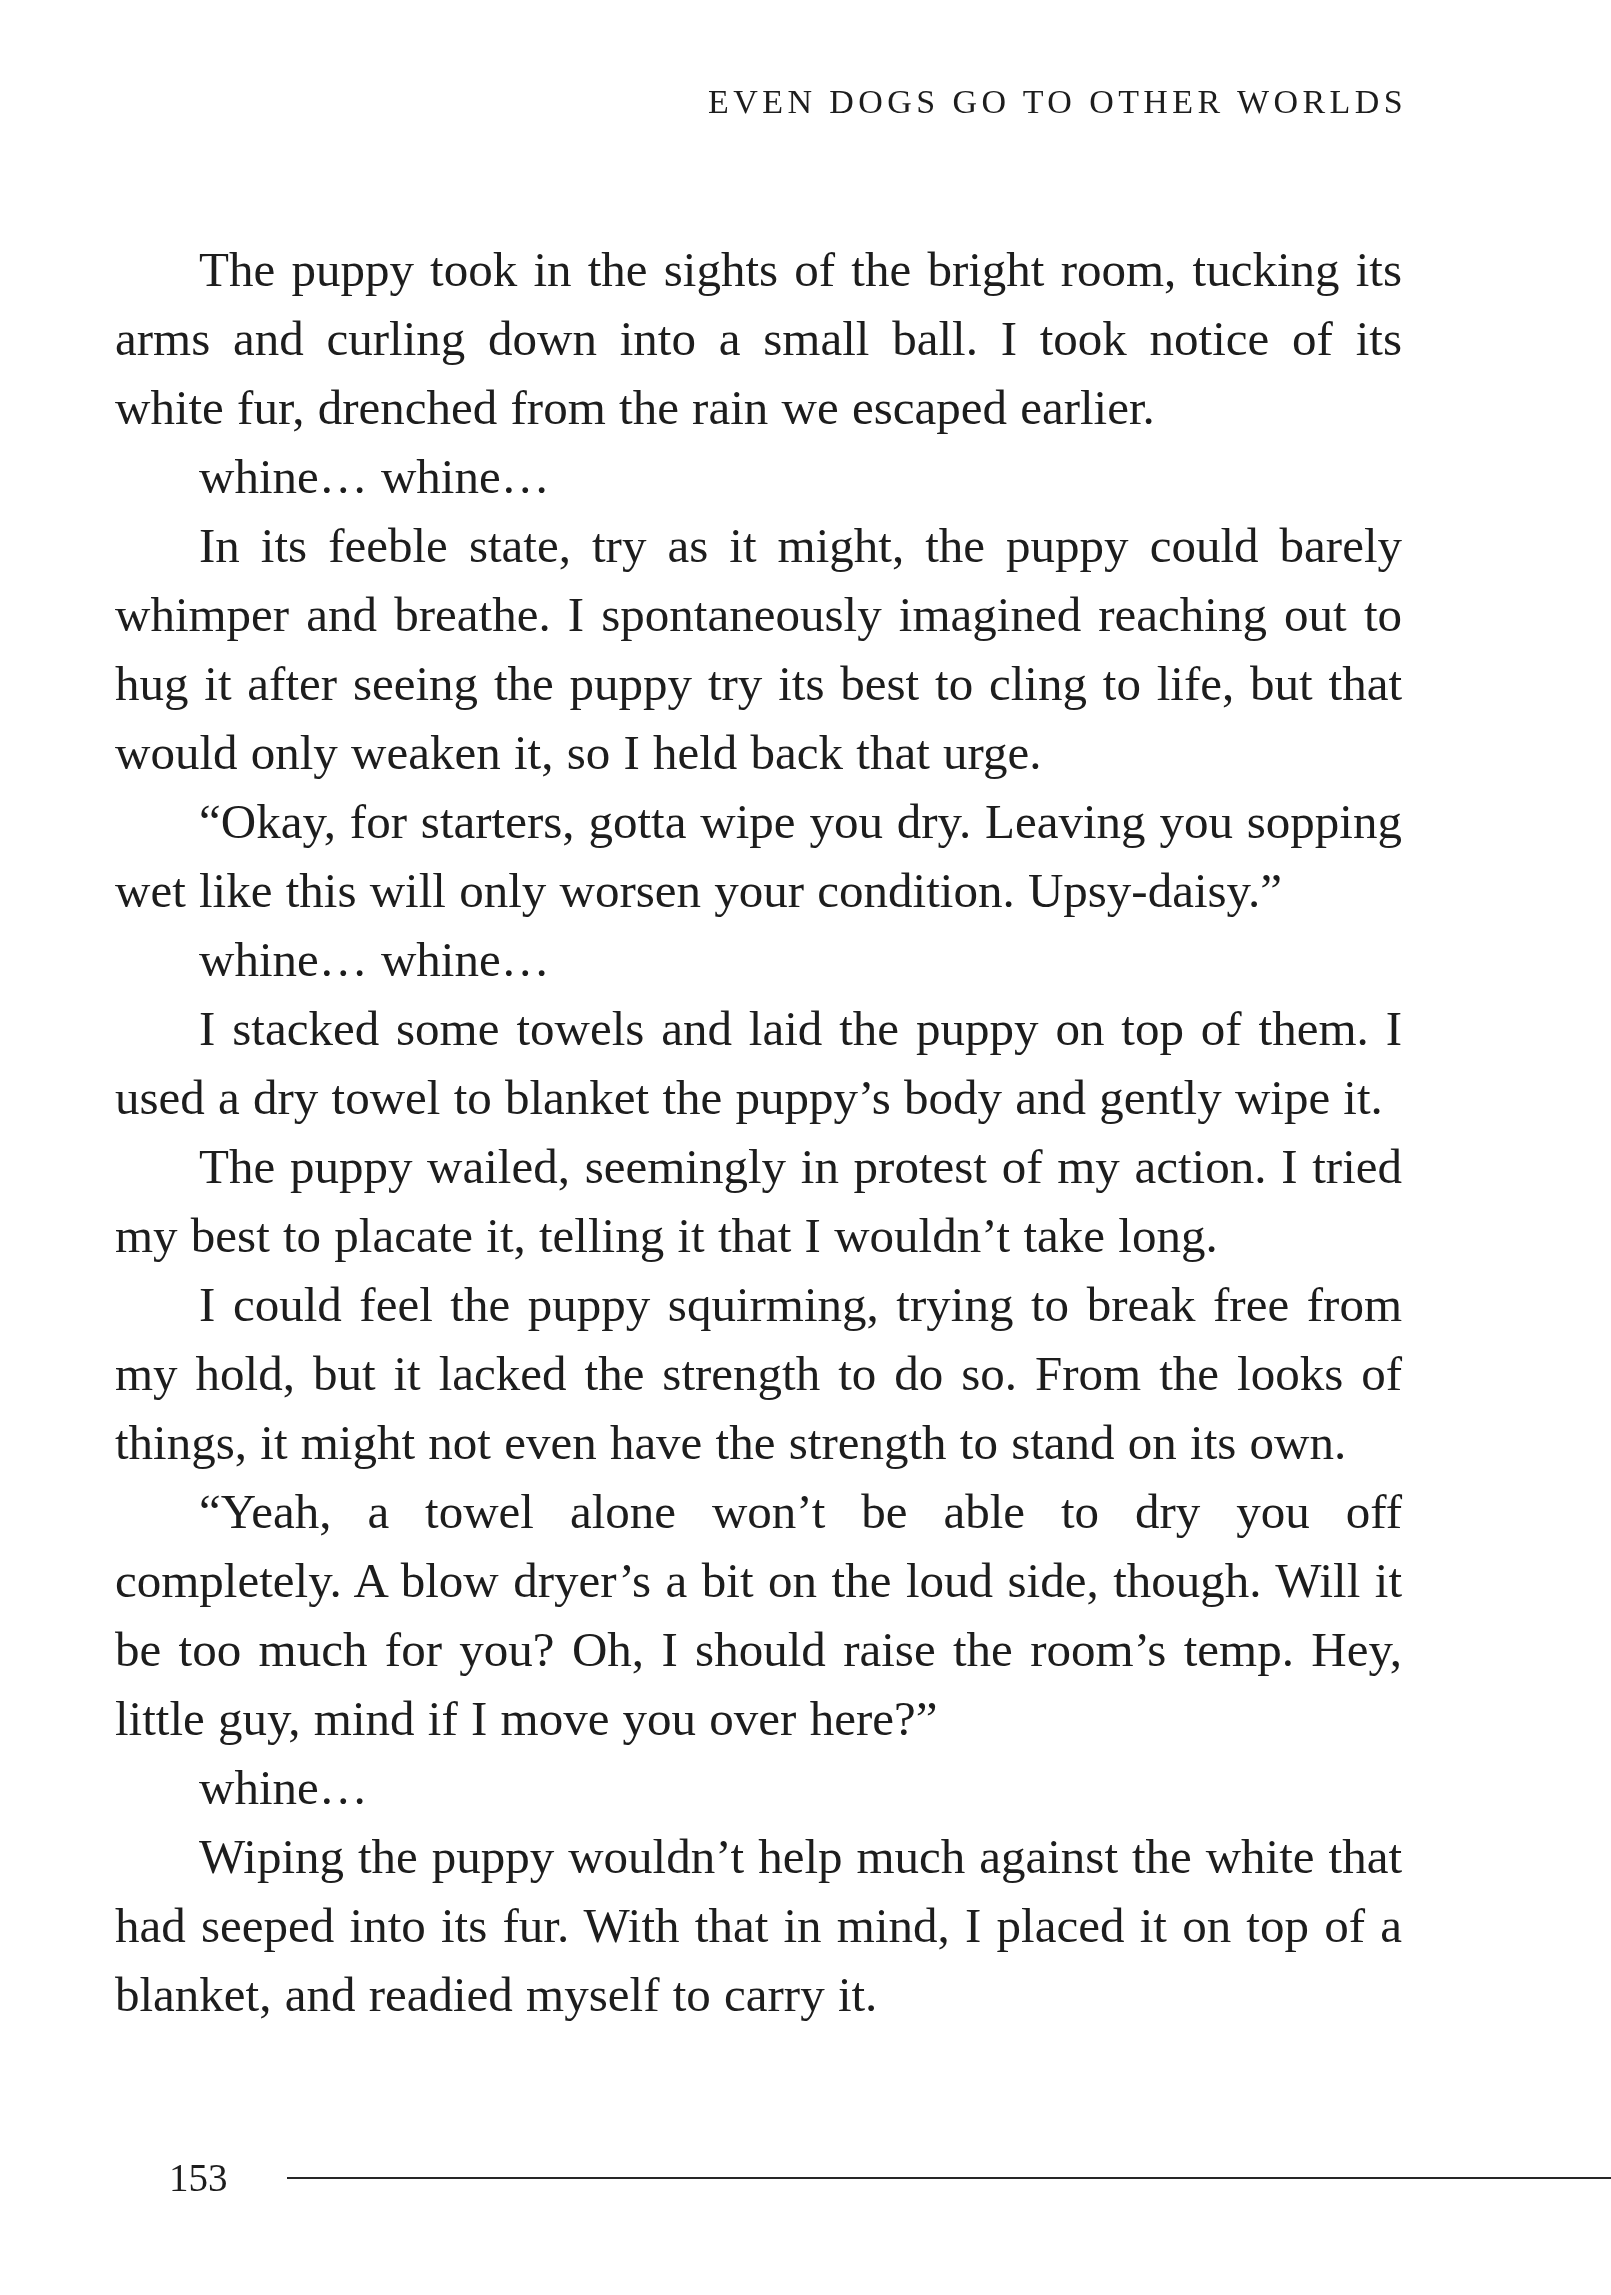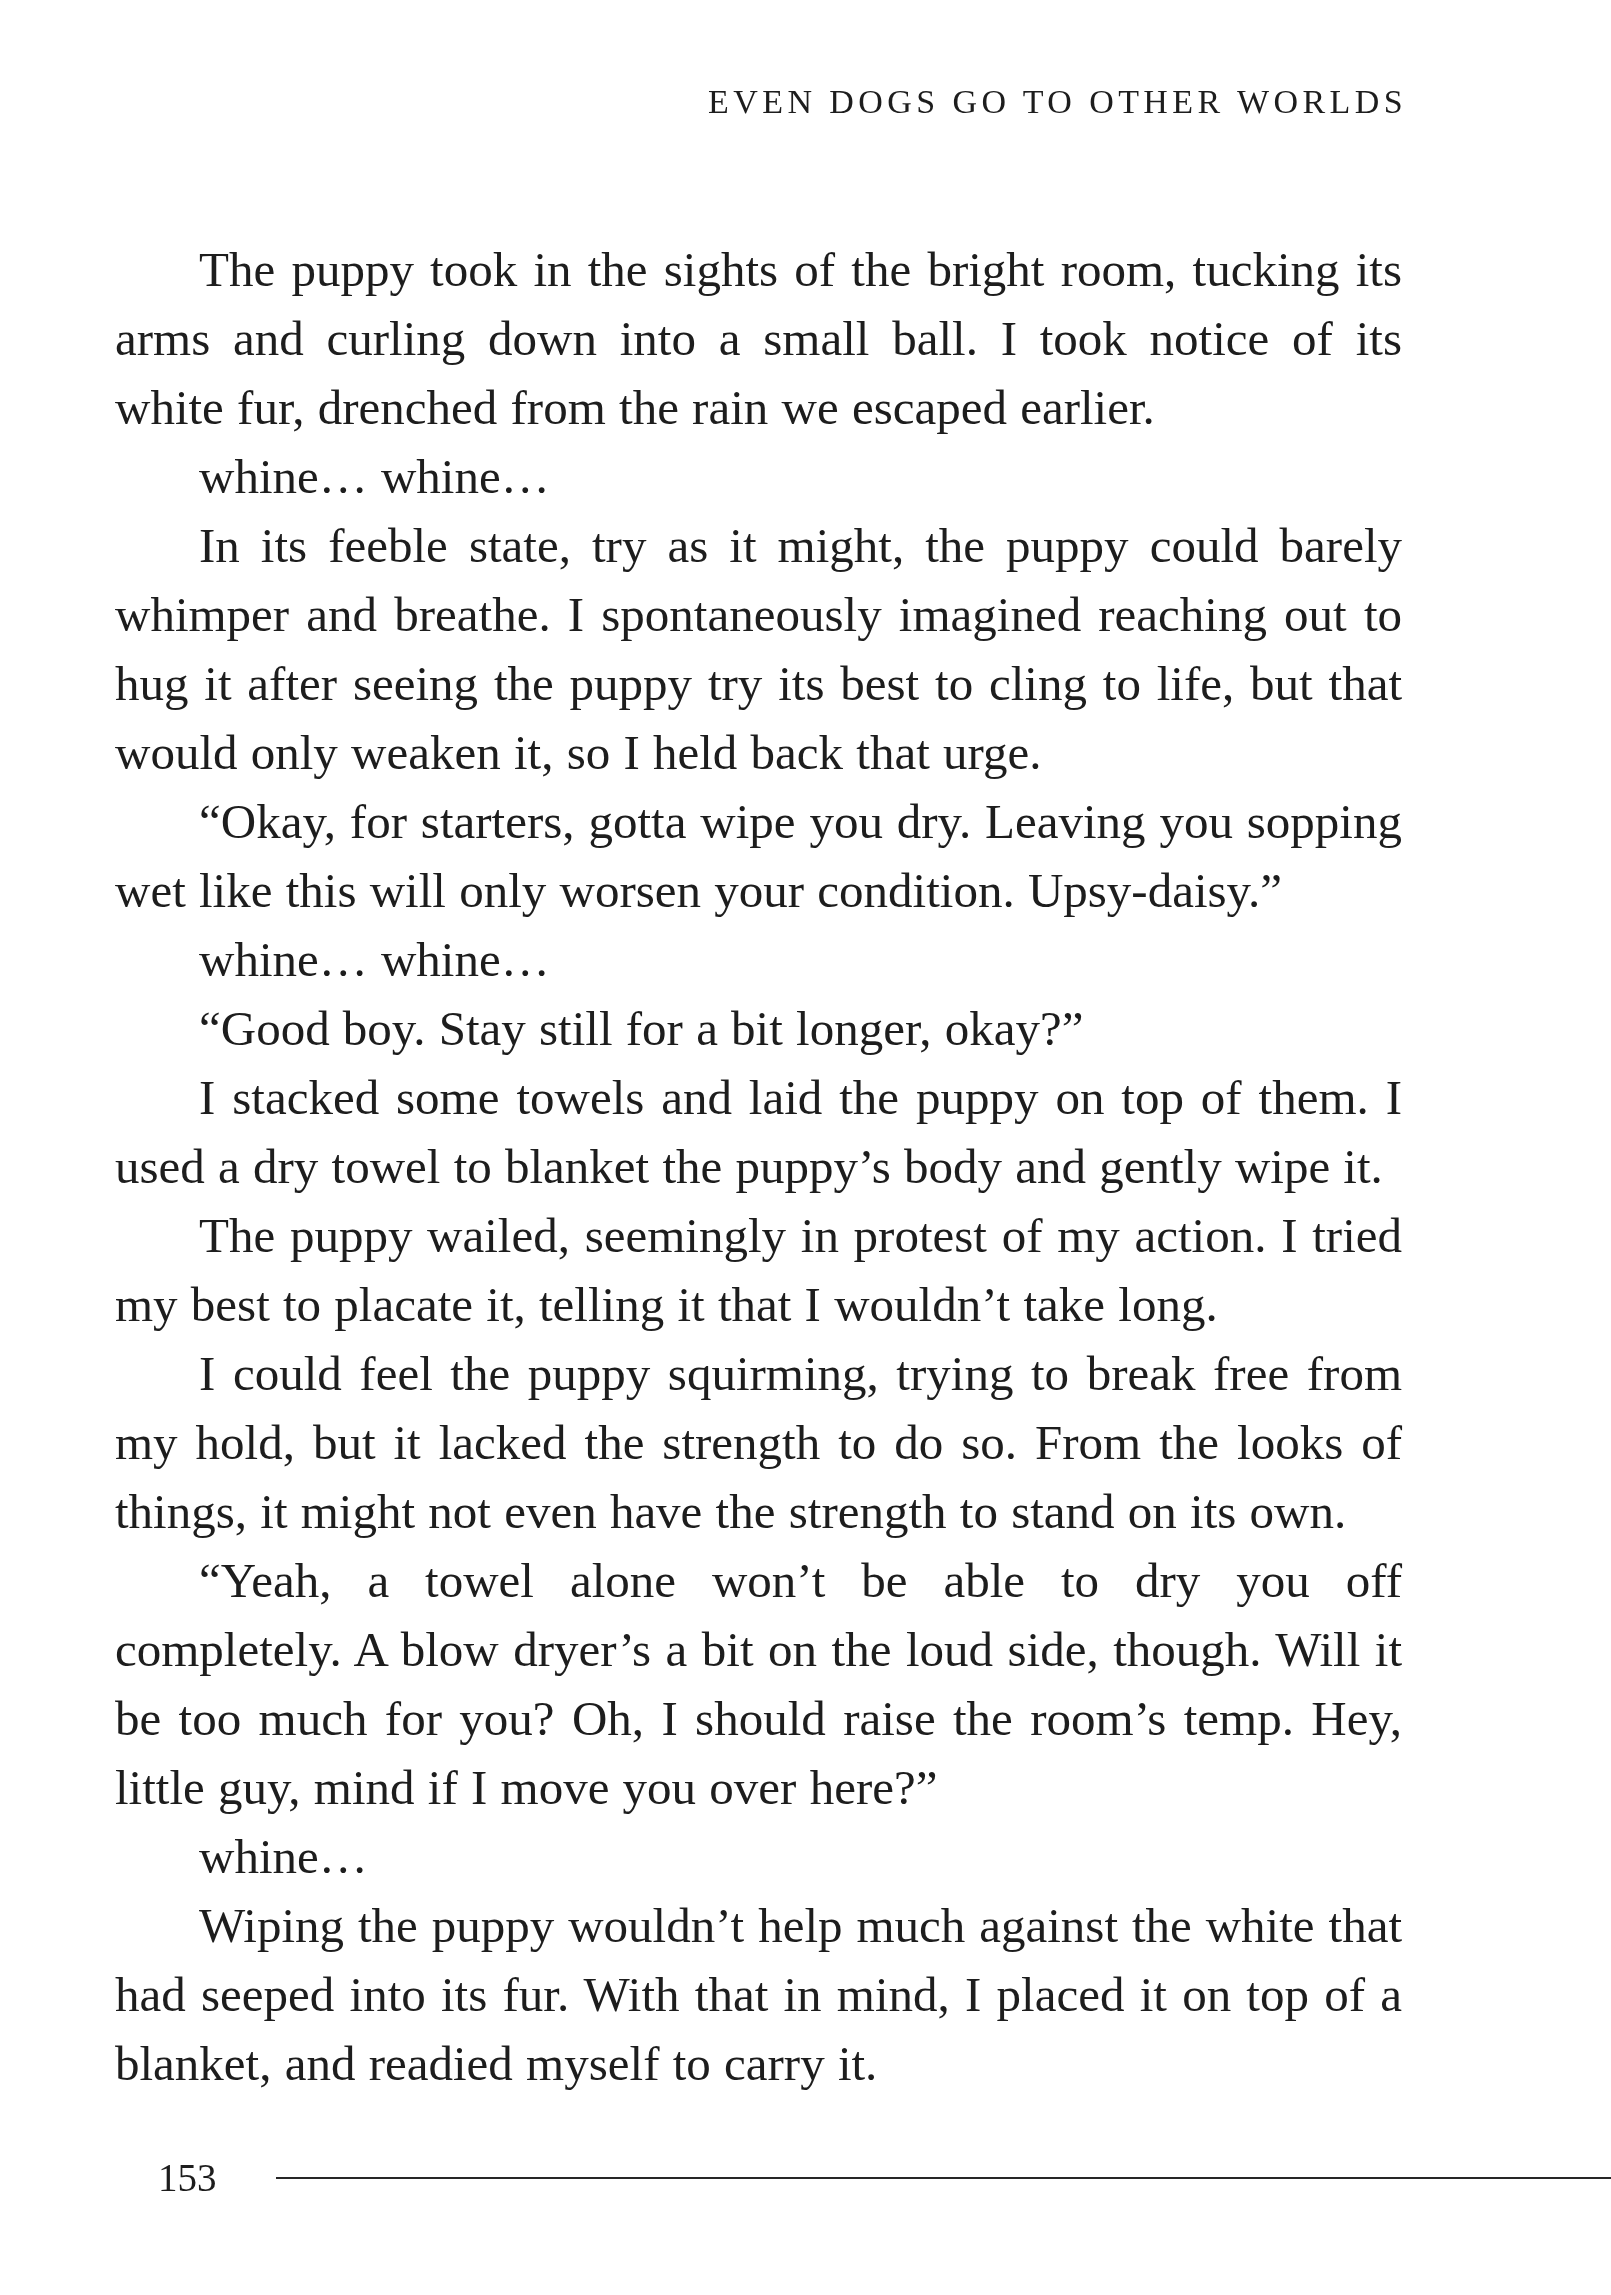--- a/index.html
+++ b/index.html
@@ -44,21 +44,21 @@
     text-align: justify;
     text-indent: 84px;
     word-spacing: 0.02em;
   }
   .body-text p.italic {
     text-align: left;
   }
   .page-footer {
     position: absolute;
     top: 2155px;
-    left: 158px;
+    left: 169px;
     right: 0;
     height: 46px;
     display: flex;
     align-items: center;
   }
   .page-number {
     font-size: 39px;
     line-height: 46px;
     color: var(--text);
     flex: 0 0 auto;
@@ -76,21 +76,20 @@
 <div class="page">
 
   <div class="running-header">EVEN DOGS GO TO OTHER WORLDS</div>
 
   <div class="body-text">
       <p class="normal">The puppy took in the sights of the bright room, tucking its arms and curling down into a small ball. I took notice of its white fur, drenched from the rain we escaped earlier.</p>
       <p class="italic">whine… whine…</p>
       <p class="normal">In its feeble state, try as it might, the puppy could barely whimper and breathe. I spontaneously imagined reaching out to hug it after seeing the puppy try its best to cling to life, but that would only weaken it, so I held back that urge.</p>
       <p class="normal">“Okay, for starters, gotta wipe you dry. Leaving you sopping wet like this will only worsen your condition. Upsy-daisy.”</p>
       <p class="italic">whine… whine…</p>
-      <p class="normal">“Good boy. Stay still for a bit longer, okay?”</p>
       <p class="normal">I stacked some towels and laid the puppy on top of them. I used a dry towel to blanket the puppy’s body and gently wipe it.</p>
       <p class="normal">The puppy wailed, seemingly in protest of my action. I tried my best to placate it, telling it that I wouldn’t take long.</p>
       <p class="normal">I could feel the puppy squirming, trying to break free from my hold, but it lacked the strength to do so. From the looks of things, it might not even have the strength to stand on its own.</p>
       <p class="normal">“Yeah, a towel alone won’t be able to dry you off completely. A blow dryer’s a bit on the loud side, though. Will it be too much for you? Oh, I should raise the room’s temp. Hey, little guy, mind if I move you over here?”</p>
       <p class="italic">whine…</p>
       <p class="normal">Wiping the puppy wouldn’t help much against the white that had seeped into its fur. With that in mind, I placed it on top of a blanket, and readied myself to carry it.</p>
     </div>
 
   <div class="page-footer">
     <span class="page-number">153</span>

